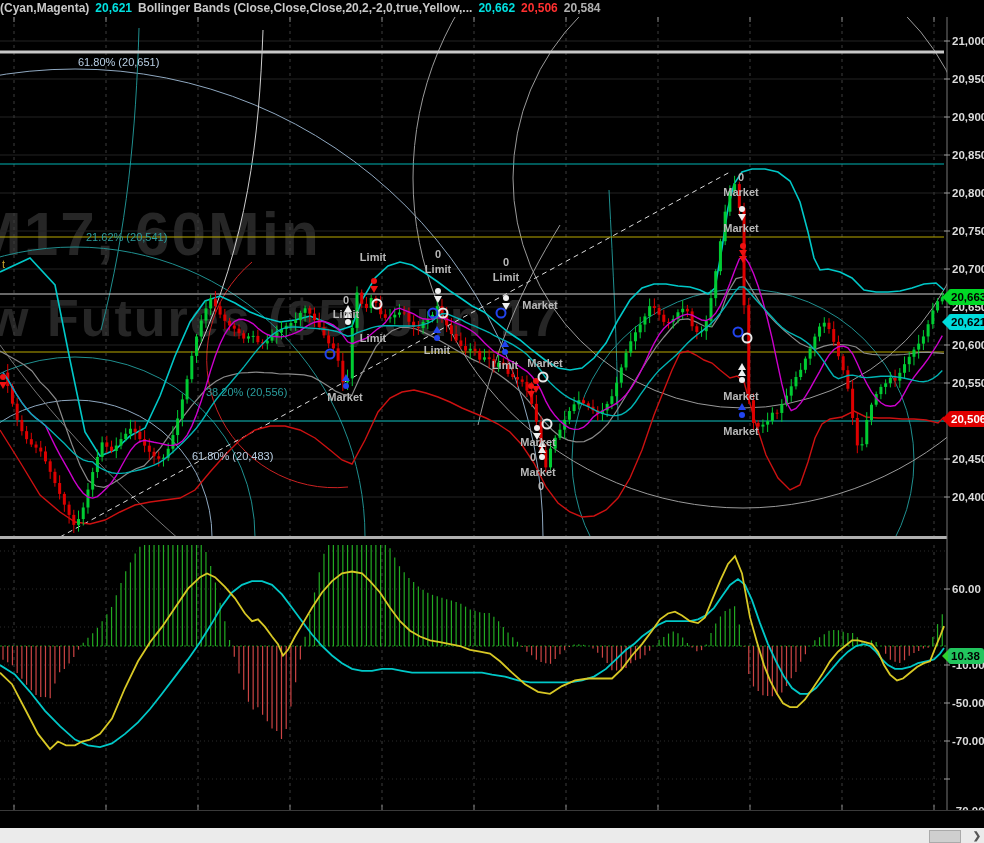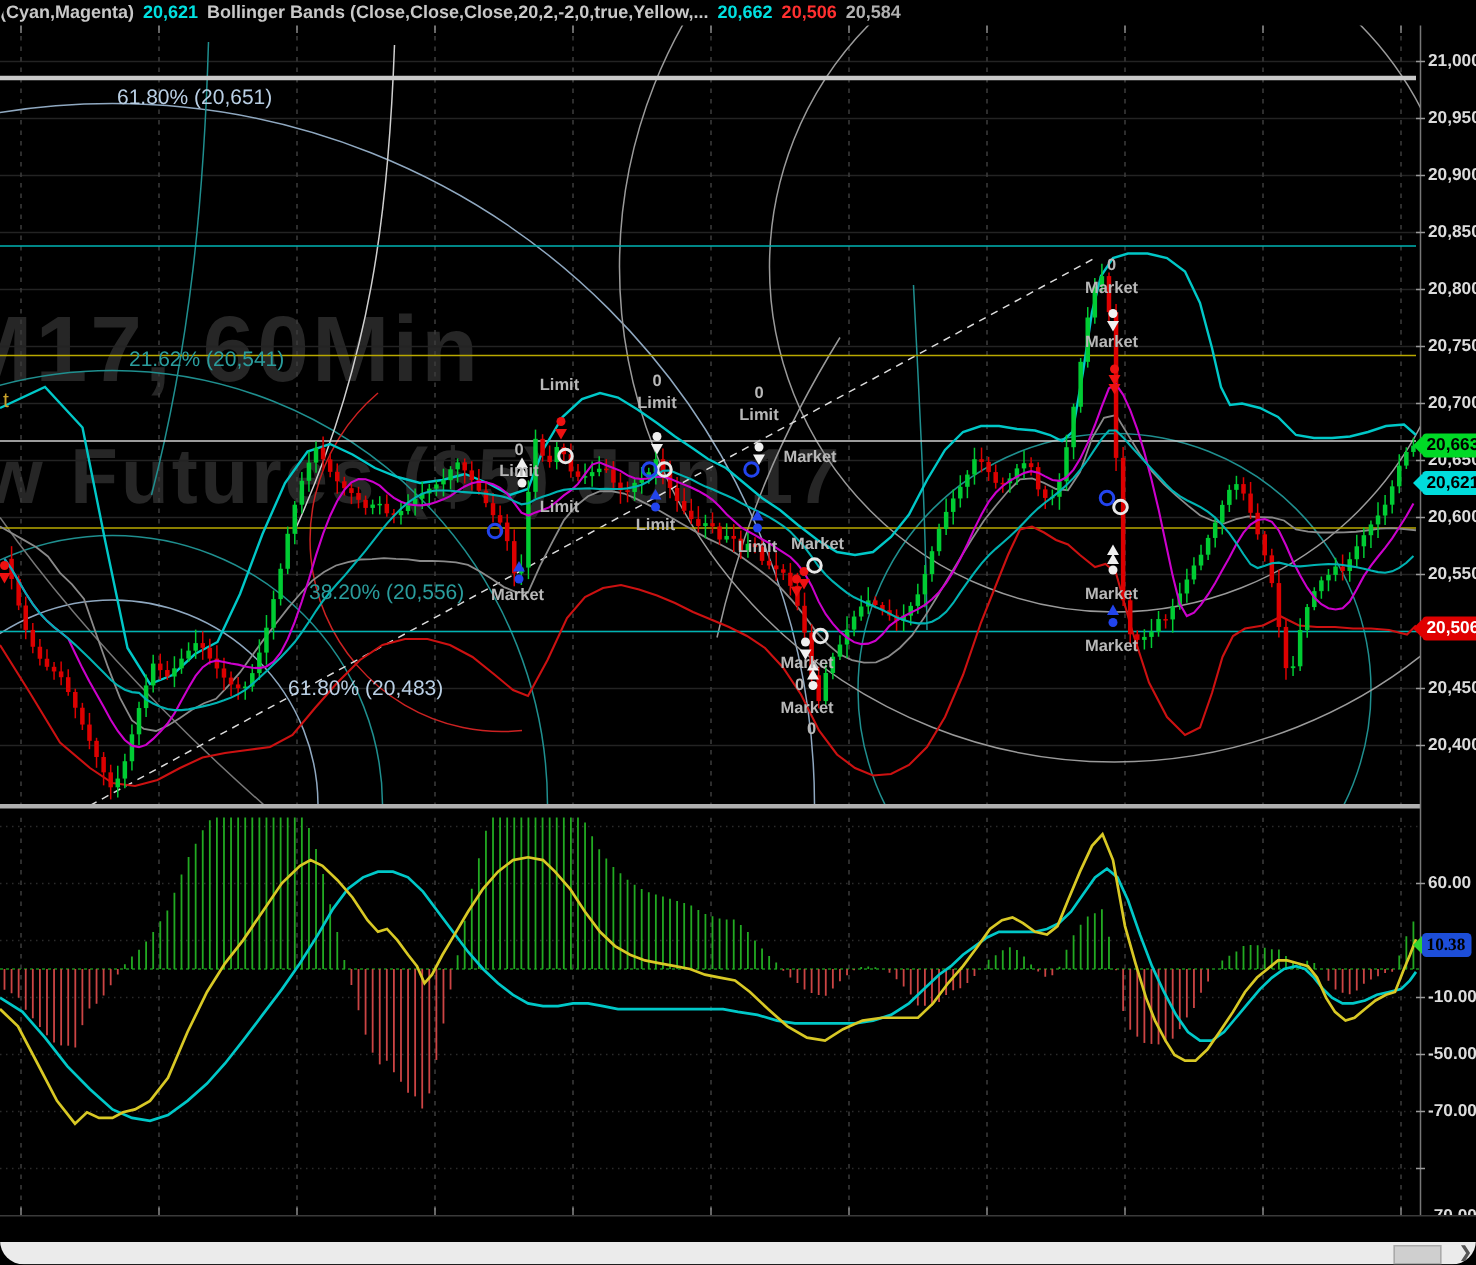--- a/index.html
+++ b/index.html
@@ -1,30 +1,30 @@
 <!DOCTYPE html>
 <html><head>
 <meta charset="utf-8">
 <style>
   html,body{margin:0;padding:0;background:#000;}
   #app{position:relative;width:984px;height:843px;background:#000;overflow:hidden;
-       font-family:"Liberation Sans",sans-serif;border-radius:16px;}
+       font-family:"Liberation Sans",sans-serif;}
   #hdr{position:absolute;left:0;top:0;width:984px;height:17px;background:#000;
        white-space:nowrap;font-size:12px;font-weight:bold;line-height:17px;overflow:hidden;}
   #hdr span{margin-right:6px;}
   #chart-svg{position:absolute;left:0;top:0;}
   .wm{position:absolute;color:#262626;font-weight:bold;letter-spacing:2px;
       white-space:nowrap;pointer-events:none;}
   #wm1{left:-30px;top:198px;font-size:62px;}
   #wm2{left:-12px;top:288px;font-size:52px;}
   .axis-label{position:absolute;color:#dcdcdc;font-size:11.5px;font-weight:bold;
       transform:translateY(-50%);}
   .x-label{position:absolute;color:#e0e0e0;font-size:11.5px;font-weight:bold;
       transform:translateX(-50%);top:814px;}
-  .fib-label{position:absolute;font-size:14px;white-space:nowrap;}
+  .fib-label{position:absolute;font-size:11px;white-space:nowrap;}
   .mk-label{position:absolute;font-size:11px;color:#b8b8b8;font-weight:bold;
       transform:translate(-50%,-50%);white-space:nowrap;}
   .badge{position:absolute;left:948px;height:16px;line-height:16px;font-size:11.5px;
       font-weight:bold;padding:0 4px 0 3px;border-radius:3px;transform:translateY(-50%);}
   .badge:before{content:"";position:absolute;left:-6px;top:2px;border:6px solid transparent;
       border-left-width:0;}
   #xaxis-strip{position:absolute;left:0;top:810px;width:984px;height:18px;background:#000;
       border-top:1px solid #3a3a3a;}
   #scrollbar{position:absolute;left:0;top:828px;width:984px;height:15px;background:#ebebeb;}
   #sb-thumb{position:absolute;left:929px;top:830px;width:30px;height:11px;background:#cfcfcf;
@@ -838,21 +838,21 @@
       <div class="x-label" style="left: 401px;">3/31</div>
       <div class="x-label" style="left: 489px;">Apr 4/3</div>
       <div class="x-label" style="left: 585px;">4/4</div>
       <div class="x-label" style="left: 678px;">4/5</div>
       <div class="x-label" style="left: 770px;">4/6</div>
       <div class="x-label" style="left: 862px;">4/7</div>
       <div class="x-label" style="left: 937px;">4/9</div>
       <div class="badge" style="top: 297px; background: rgb(0, 217, 38); color: rgb(0, 0, 0); --bg: #00d926;">20,663<span style="position: absolute; left: -6px; top: 2px; border-width: 6px 6px 6px 0px; border-style: solid; border-color: transparent rgb(0, 217, 38) transparent transparent; border-image: initial;"></span></div>
       <div class="badge" style="top: 322px; background: rgb(0, 220, 220); color: rgb(0, 0, 0); --bg: #00dcdc;">20,621<span style="position: absolute; left: -6px; top: 2px; border-width: 6px 6px 6px 0px; border-style: solid; border-color: transparent rgb(0, 220, 220) transparent transparent; border-image: initial;"></span></div>
       <div class="badge" style="top: 419px; background: rgb(224, 0, 0); color: rgb(255, 255, 255); --bg: #e00000;">20,506<span style="position: absolute; left: -6px; top: 2px; border-width: 6px 6px 6px 0px; border-style: solid; border-color: transparent rgb(224, 0, 0) transparent transparent; border-image: initial;"></span></div>
-      <div class="badge" style="top: 630px; background: #1d4ed8; color: rgb(0, 0, 0); font-family: Liberation Serif, serif;">10.38<span style="position: absolute; left: -6px; top: 2px; border-width: 6px 6px 6px 0px; border-style: solid; border-color: transparent rgb(47, 211, 47) transparent transparent; border-image: initial;"></span></div>
+      <div class="badge" style="top: 656px; background: #22c55e; color: rgb(0, 0, 0);">10.38<span style="position: absolute; left: -6px; top: 2px; border-width: 6px 6px 6px 0px; border-style: solid; border-color: transparent rgb(47, 211, 47) transparent transparent; border-image: initial;"></span></div>
       <div class="fib-label" style="left: 78px; top: 56px; color: rgb(185, 207, 228);">61.80% (20,651)</div>
       <div class="fib-label" style="left: 86px; top: 231px; color: rgb(42, 157, 157);">21.62% (20,541)</div>
       <div class="fib-label" style="left: 190px; top: 386px; color: rgb(42, 157, 157); padding-left: 16px;">38.20% (20,556)</div>
       <div class="fib-label" style="left: 192px; top: 450px; color: rgb(185, 207, 228);">61.80% (20,483)</div>
       <div class="fib-label" style="left: 2px; top: 258px; color: rgb(202, 163, 42);">t</div>
       <div class="mk-label" style="left: 373px; top: 257px;">Limit</div>
       <div class="mk-label" style="left: 438px; top: 254px;">0</div>
       <div class="mk-label" style="left: 438px; top: 269px;">Limit</div>
       <div class="mk-label" style="left: 506px; top: 262px;">0</div>
       <div class="mk-label" style="left: 506px; top: 277px;">Limit</div>

